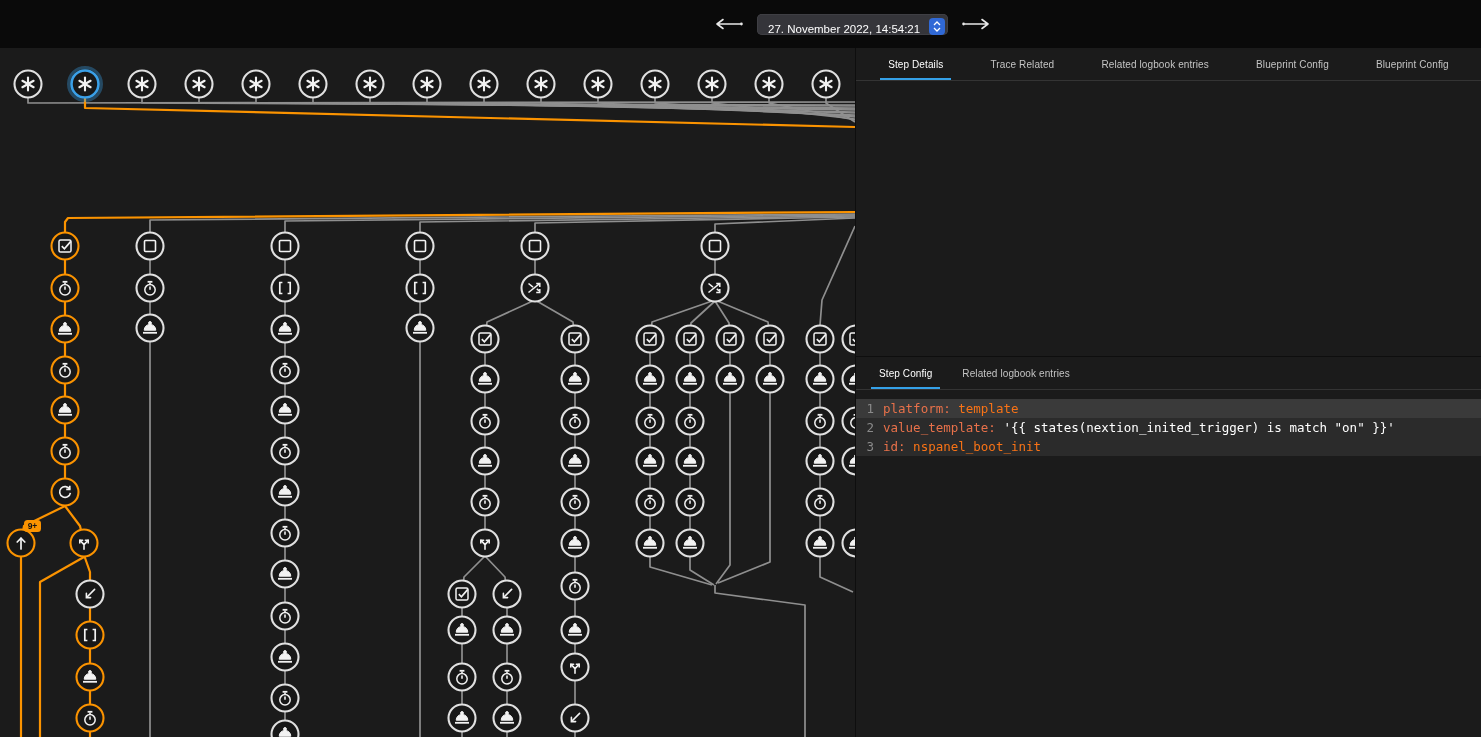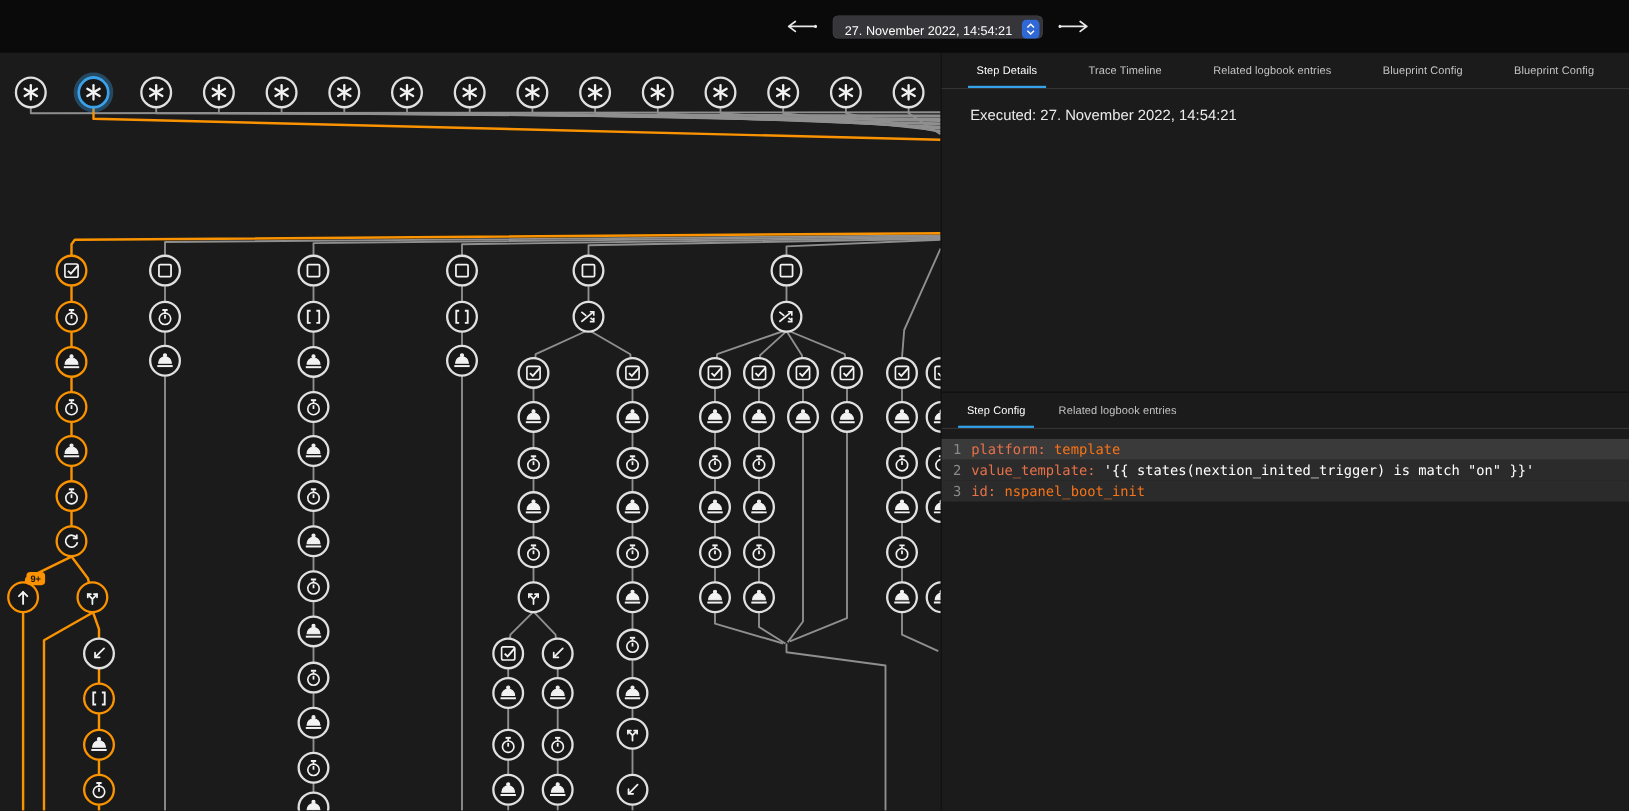--- a/index.html
+++ b/index.html
@@ -599,26 +599,25 @@
             <use href="#i-service" style="color:#f2f2f2"></use>
           </g>
         </g>
     </svg>
   </div>
 
   <div class="right-panel">
     <div class="top-pane">
       <div class="tabbar spread" id="top-tabs">
           <div class="tab active">Step Details</div>
-          <div class="tab">Trace Timeline</div>
+          <div class="tab">Trace Related</div>
           <div class="tab">Related logbook entries</div>
           <div class="tab">Blueprint Config</div>
           <div class="tab">Blueprint Config</div>
         </div>
-      <div class="executed">Executed: 27. November 2022, 14:54:21</div>
     </div>
     <div class="bottom-pane">
       <div class="tabbar left" id="bottom-tabs">
           <div class="tab active">Step Config</div>
           <div class="tab">Related logbook entries</div>
         </div>
       <div class="code" id="code-block">
           <div class="code-row hl">
             <span class="gutter">1</span>
             <span><span class="tok-key">platform:</span><span class="tok-plain"> template</span></span>

